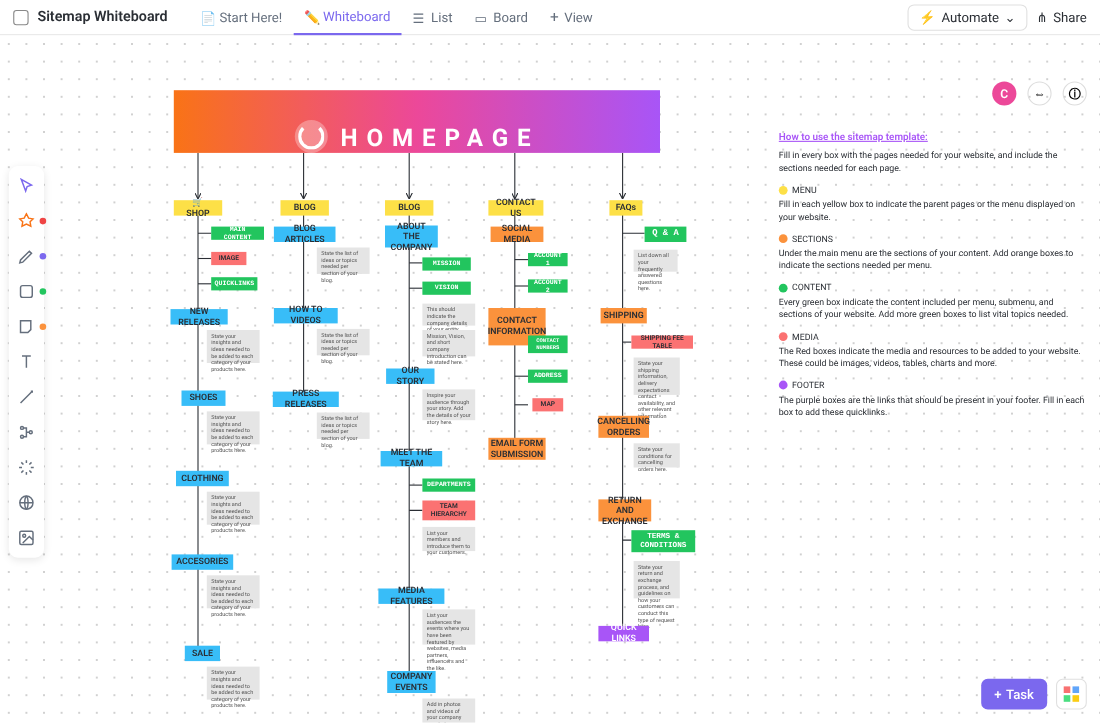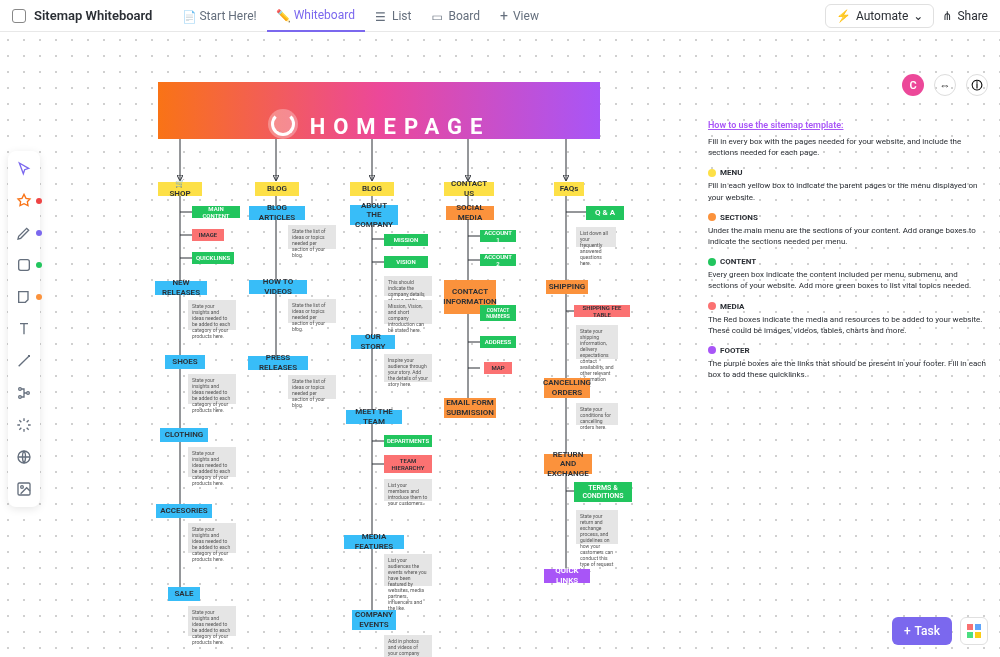--- a/index.html
+++ b/index.html
@@ -31,31 +31,31 @@
 
 .homepage-banner { position: absolute; top: 50px; left: 158px; width: 442px; height: 57px; background: linear-gradient(90deg, #f97316 0%, #ec4899 50%, #a855f7 100%); display: flex; align-items: flex-end; justify-content: center; gap: 12px; }
 .homepage-logo { width: 30px; height: 30px; background: rgba(255,255,255,0.3); border-radius: 50%; position: relative; }
 .homepage-logo::after { content: ''; position: absolute; top: 50%; left: 50%; transform: translate(-50%,-50%); width: 18px; height: 18px; border: 3px solid #fff; border-radius: 50%; border-top-color: transparent; }
 .homepage-text { color: #fff; font-size: 22px; font-weight: 700; letter-spacing: 8px; }
 
 
 .node { position: absolute; font-size: 8px; font-weight: 600; text-align: center; display: flex; align-items: center; justify-content: center; padding: 4px 6px; line-height: 1.2; }
 .yellow { background: #fde047; color: #2a2e34; }
 .blue { background: #38bdf8; color: #2a2e34; }
-.green { background: #22c55e; color: #fff; }
+.green { background: #22c55e; color: #fff; font-family: Liberation Mono, monospace; }
 .red { background: #fb7272; color: #2a2e34; }
 .orange { background: #fb923c; color: #2a2e34; }
 .gray { background: #e5e5e5; color: #555; font-size: 5px; font-weight: 400; text-align: left; padding: 3px 4px; align-items: flex-start; }
 .purple { background: #a855f7; color: #fff; }
 
 
 .info-panel { position: absolute; right: 12px; top: 88px; width: 280px; font-size: 8px; color: #2a2e34; z-index: 50; }
 .info-title { color: #a855f7; font-weight: 600; margin-bottom: 6px; font-size: 9px; text-decoration: underline; }
 .info-block { margin-bottom: 10px; }
-.info-heading { font-weight: 700; margin-bottom: 3px; display: flex; align-items: center; gap: 4px; text-align: center; }
+.info-heading { font-weight: 400; margin-bottom: 3px; display: flex; align-items: center; gap: 4px; text-align: center; }
 .info-dot { width: 8px; height: 8px; border-radius: 50%; flex-shrink: 0; }
 .info-text { line-height: 1.4; }
 
 
 .corner-controls { position: absolute; right: 12px; top: 42px; display: flex; gap: 10px; align-items: center; z-index: 60; }
 .corner-circle { width: 22px; height: 22px; border-radius: 50%; display: flex; align-items: center; justify-content: center; font-size: 11px; font-weight: 600; }
 
 
 .bottom-buttons { position: absolute; right: 12px; bottom: 12px; display: flex; gap: 8px; z-index: 60; }
 .task-btn { background: #7b68ee; color: #fff; border: none; border-radius: 6px; padding: 6px 12px; font-size: 12px; font-weight: 500; display: flex; align-items: center; gap: 4px; cursor: pointer; }

